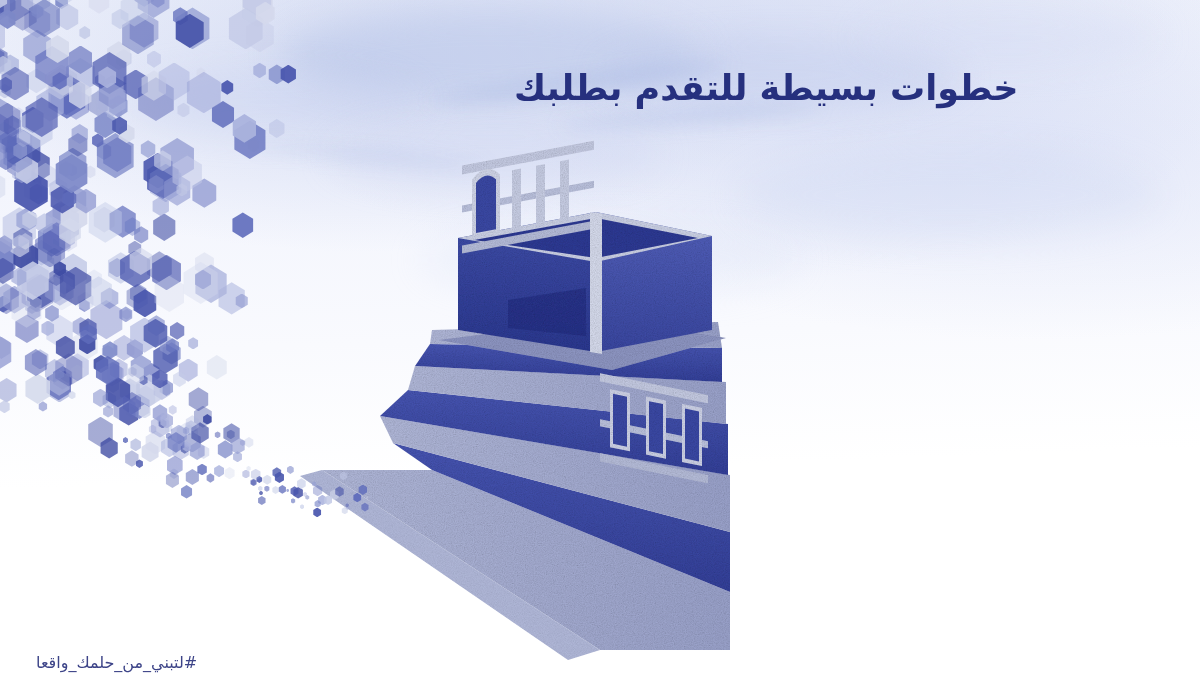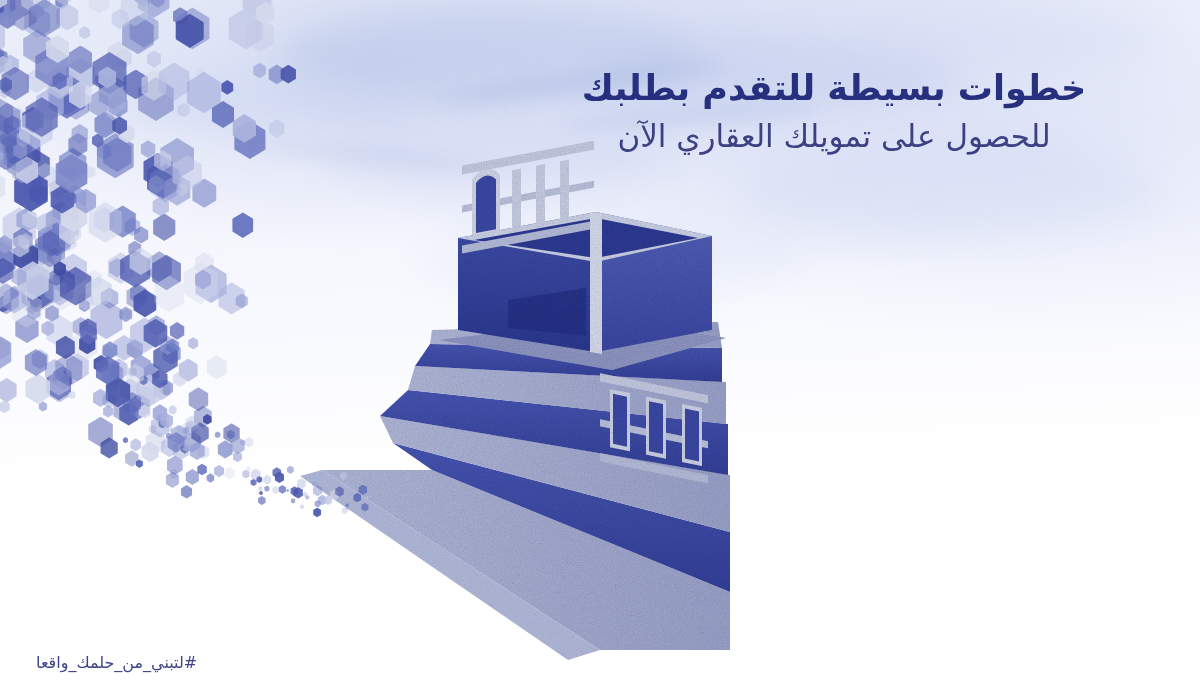--- a/index.html
+++ b/index.html
@@ -36,21 +36,21 @@
   
   #hexLayer{position:absolute;left:0;top:0;width:1200px;height:700px;}
   .hex{position:absolute;clip-path:polygon(50% 0%,93% 25%,93% 75%,50% 100%,7% 75%,7% 25%);}
 
   
   #scene{position:absolute;left:0;top:0;width:1200px;height:700px;}
 
   
   .copy{
     position:absolute;right:46px;top:66px;width:640px;
-    text-align:center;direction:rtl;
+    text-align:left;direction:rtl;
   }
   .headline{
     margin:0;font-size:35px;line-height:1.26;font-weight:700;
     color:#26307e;letter-spacing:0px;
     font-family:"DejaVu Sans","Liberation Sans",sans-serif;
   }
   .subhead{
     margin:6px 0 0 0;font-size:31px;line-height:1.3;font-weight:400;
     color:#3b4183;
     font-family:"DejaVu Sans","Liberation Sans",sans-serif;
@@ -564,18 +564,17 @@
       <div class="hex" style="left: 30.7527px; top: 4.2964px; width: 13.5638px; height: 14.3776px; background: rgb(124, 136, 200); opacity: 0.73;"></div>
       <div class="hex" style="left: 267.823px; top: 119.02px; width: 17.8892px; height: 18.9626px; background: rgb(170, 178, 221); opacity: 0.37;"></div>
       <div class="hex" style="left: 1.10499px; top: 137.171px; width: 33.5223px; height: 35.5336px; background: rgb(94, 107, 187); opacity: 0.36;"></div>
       <div class="hex" style="left: 175.597px; top: 183.317px; width: 12.3846px; height: 13.1277px; background: rgb(194, 201, 230); opacity: 0.58;"></div>
       <div class="hex" style="left: 95.1078px; top: 82.1641px; width: 32.7892px; height: 34.7565px; background: rgb(170, 178, 221); opacity: 0.56;"></div>
       <div class="hex" style="left: 220.421px; top: 80.0934px; width: 13.7546px; height: 14.5799px; background: rgb(74, 87, 174); opacity: 0.93;"></div>
     </div>
 
   <div class="copy">
     <h1 class="headline">خطوات بسيطة للتقدم بطلبك</h1>
-    <p class="subhead">للحصول على تمويلك العقاري الآن</p>
   </div>
 
   <div class="hashtag">#لتبني_من_حلمك_واقعا</div>
 
 </div>
 
 </body></html>

